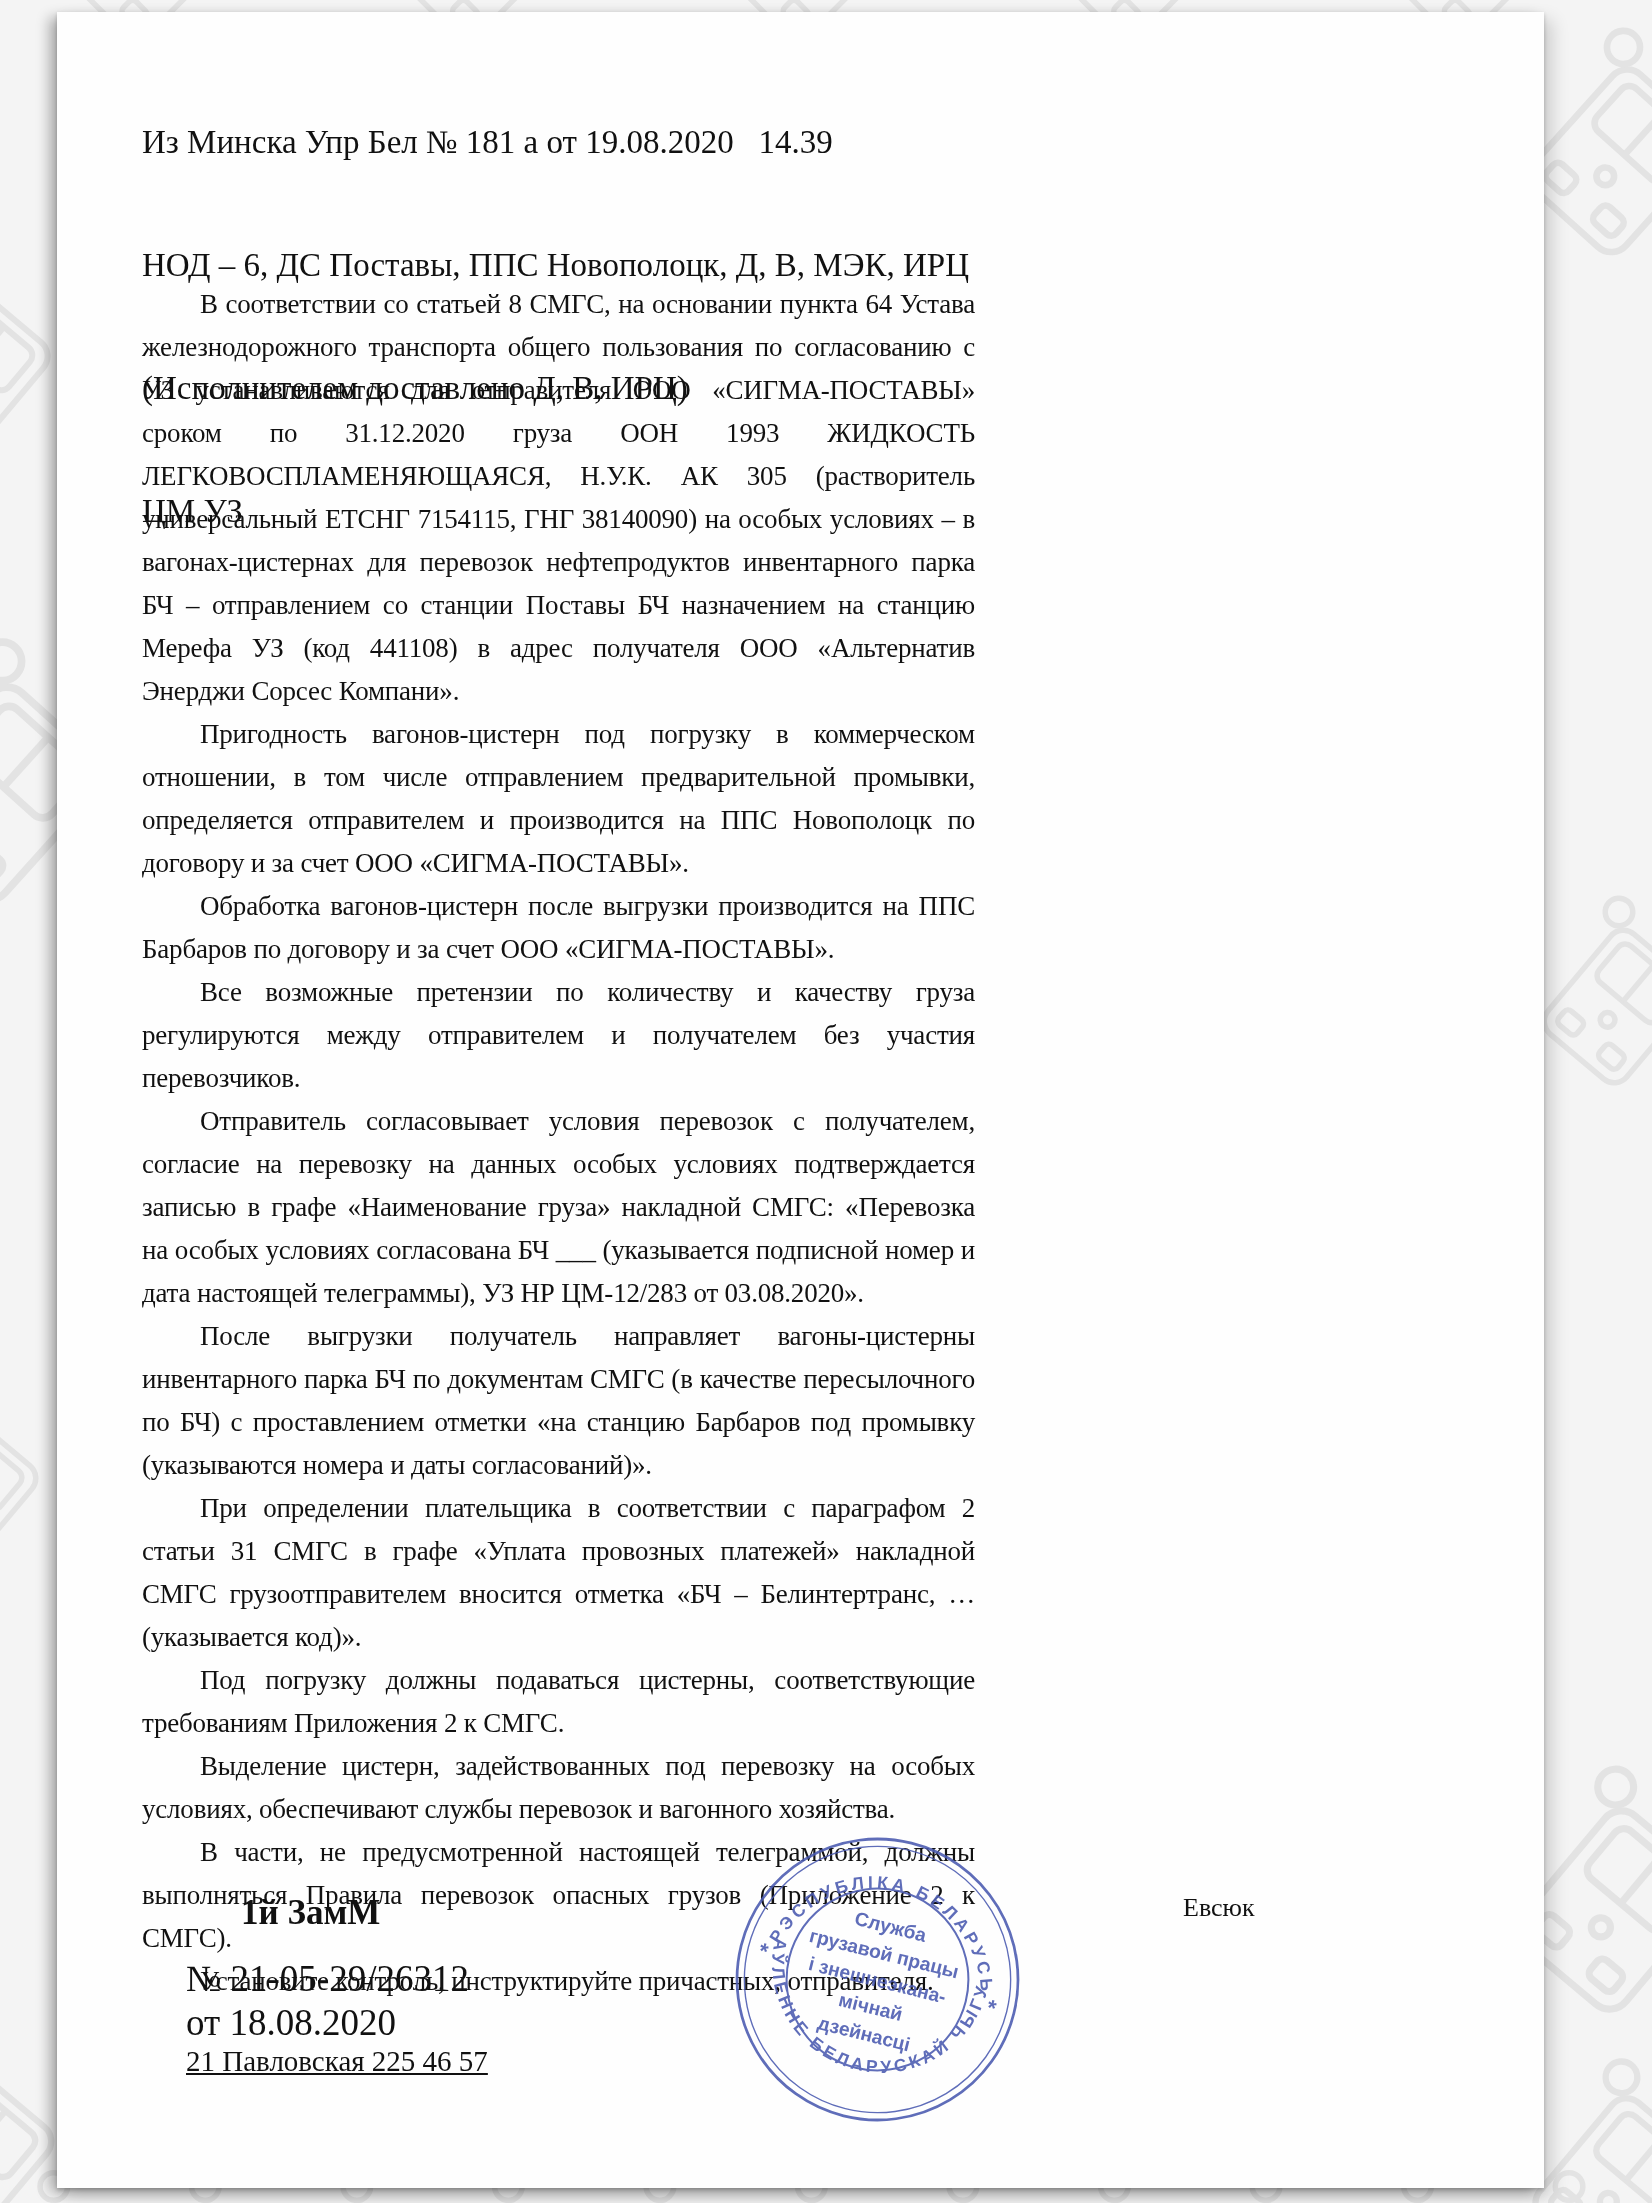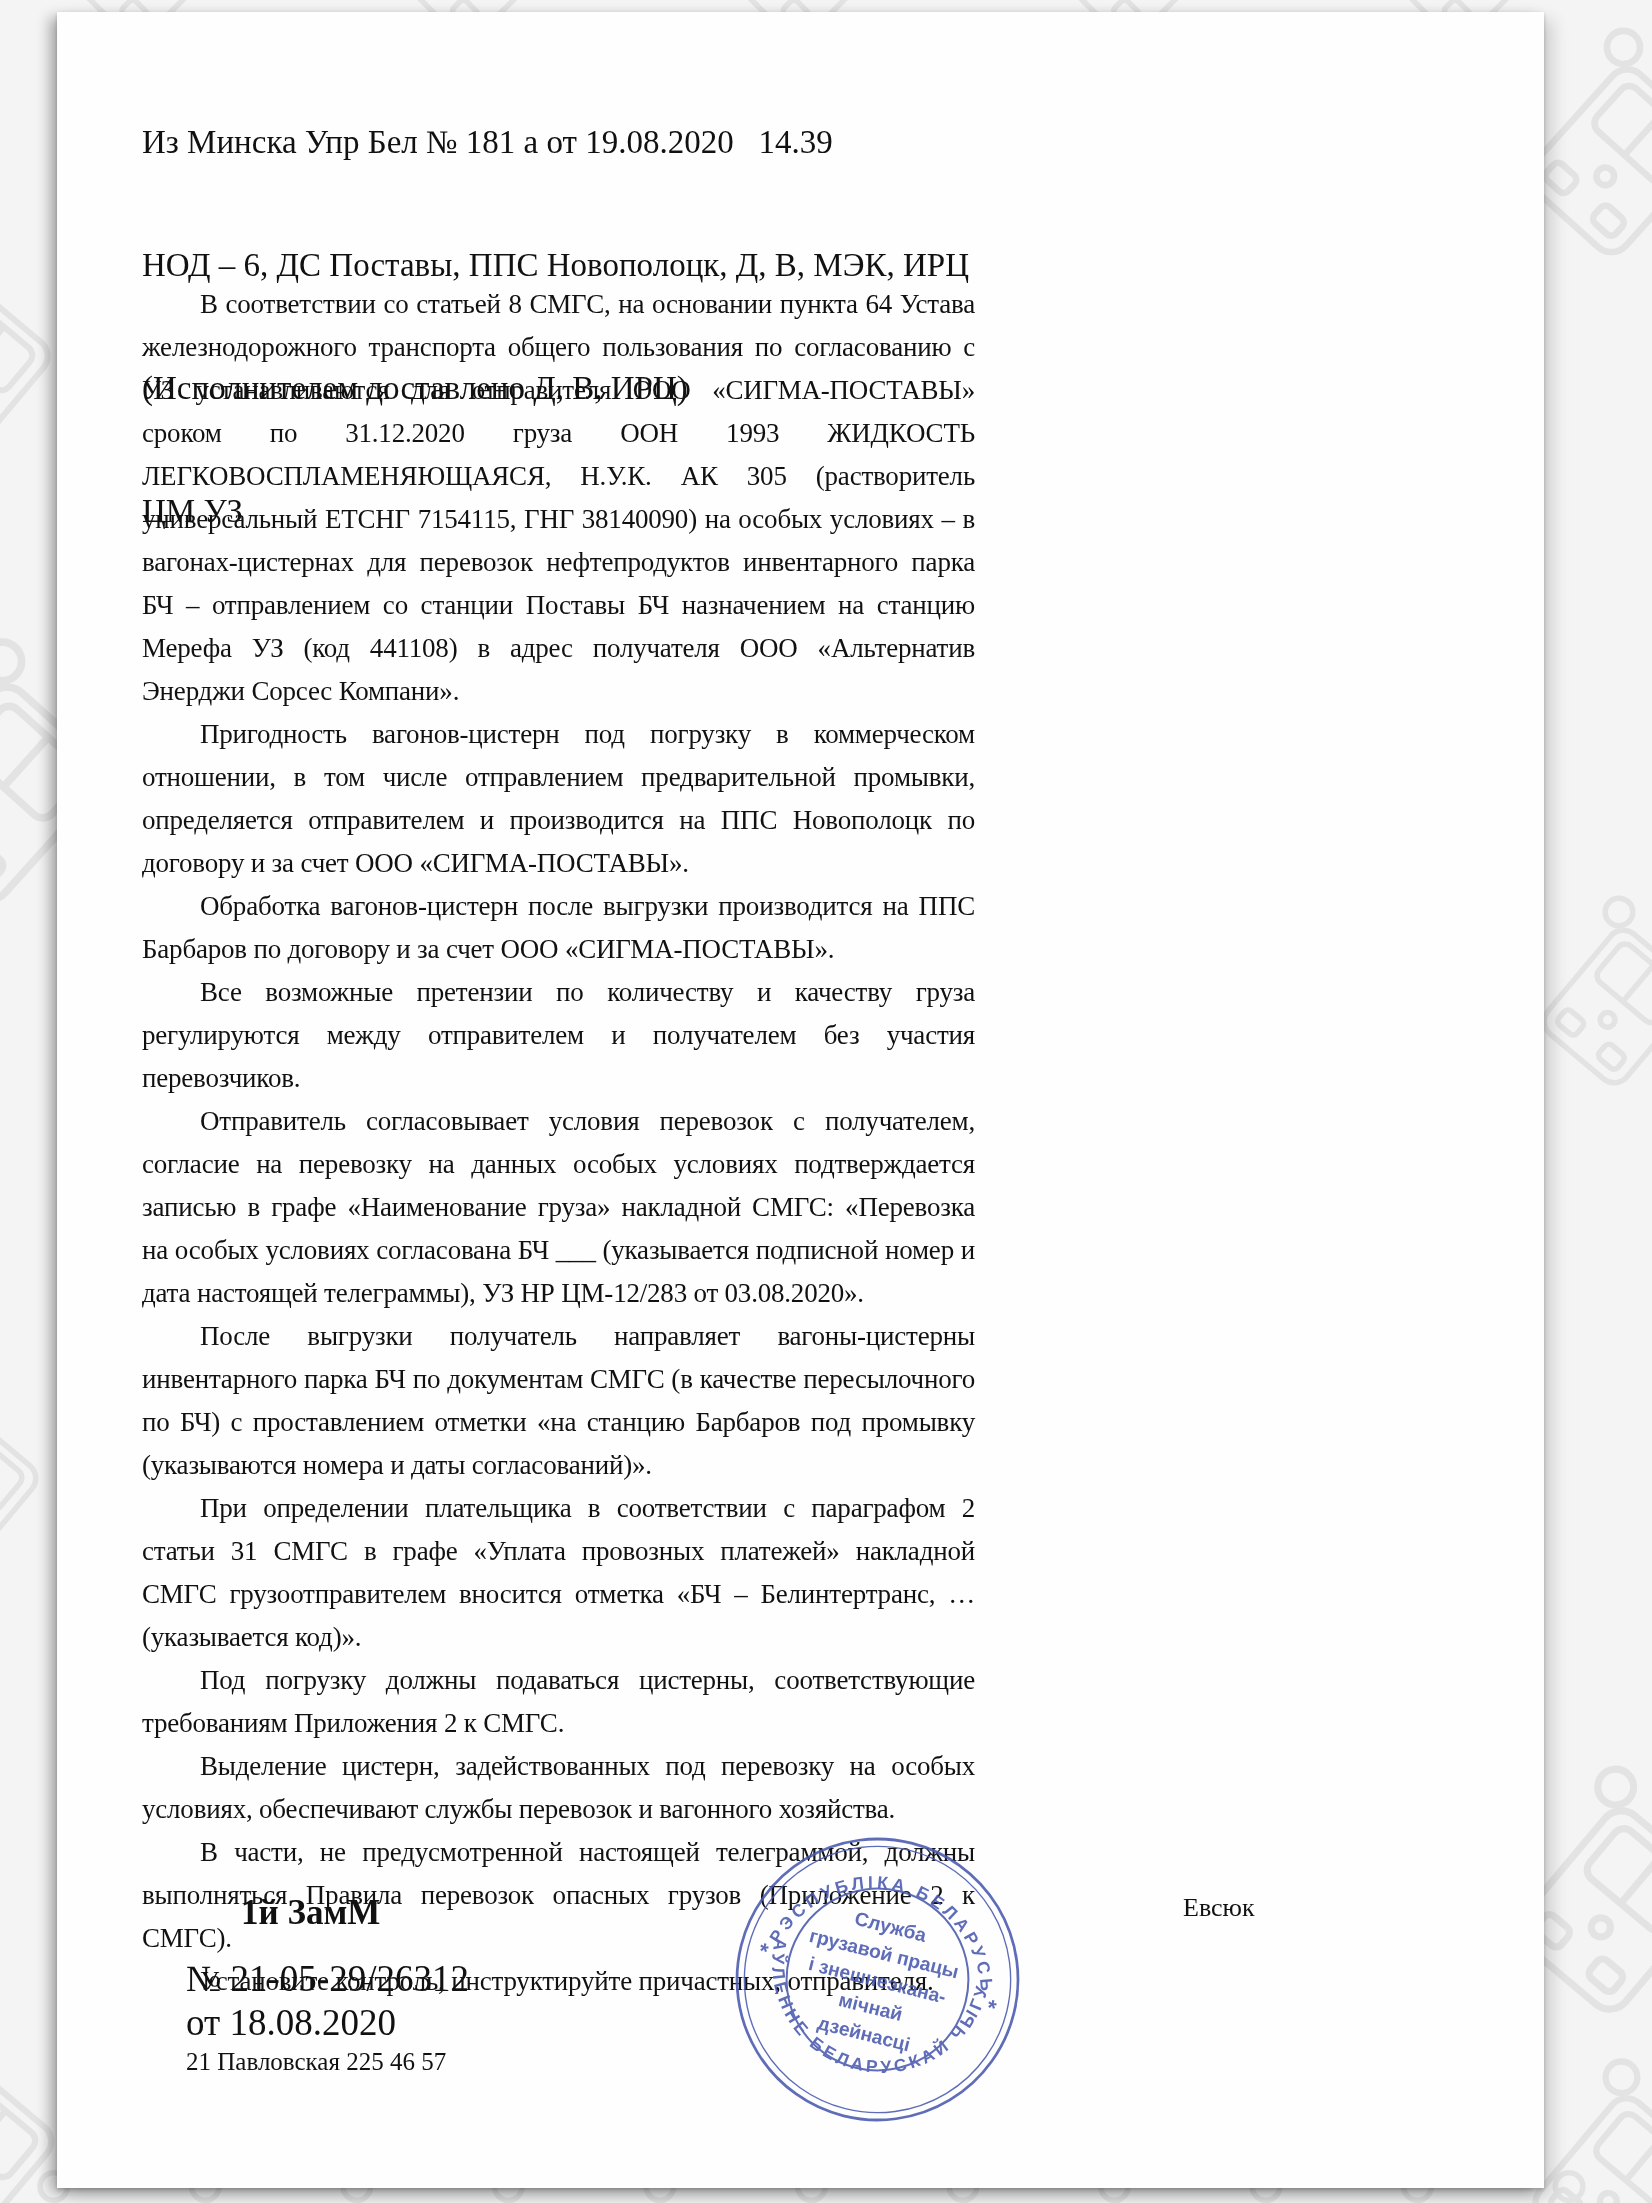--- a/index.html
+++ b/index.html
@@ -30,21 +30,21 @@
     margin:0;
     font-size:27px;line-height:43px;
     text-align:justify;text-indent:58px;
     letter-spacing:-0.2px;
   }
   .sig-pos{position:absolute;left:184px;top:1881px;font-size:35px;font-weight:bold;}
   .sig-name{position:absolute;left:1126px;top:1881px;font-size:26px;}
   .ref-block{position:absolute;left:85px;top:1945px;margin-left:44px;}
   .ref-number{font-size:37px;line-height:44px;}
   .ref-date{font-size:37px;line-height:44px;}
-  .ref-contact{font-size:25px;line-height:33px;}
+  .ref-contact{font-size:29px;line-height:33px;text-decoration:underline;}
   .stamp{
     position:absolute;left:669px;top:1816px;width:303px;height:303px;
     transform:rotate(14deg);
     opacity:.88;
   }
   .stamp text{fill:#4a5ab0;font-family:"Liberation Sans","DejaVu Sans",sans-serif;font-weight:bold;}
   .stamp circle{stroke:#4a5ab0;fill:none;}
   .stamp .arc-text{font-size:19px;letter-spacing:4px;}
   .stamp .star{font-size:24px;letter-spacing:0;}
   .stamp .center-line{font-size:21px;text-anchor:middle;}

